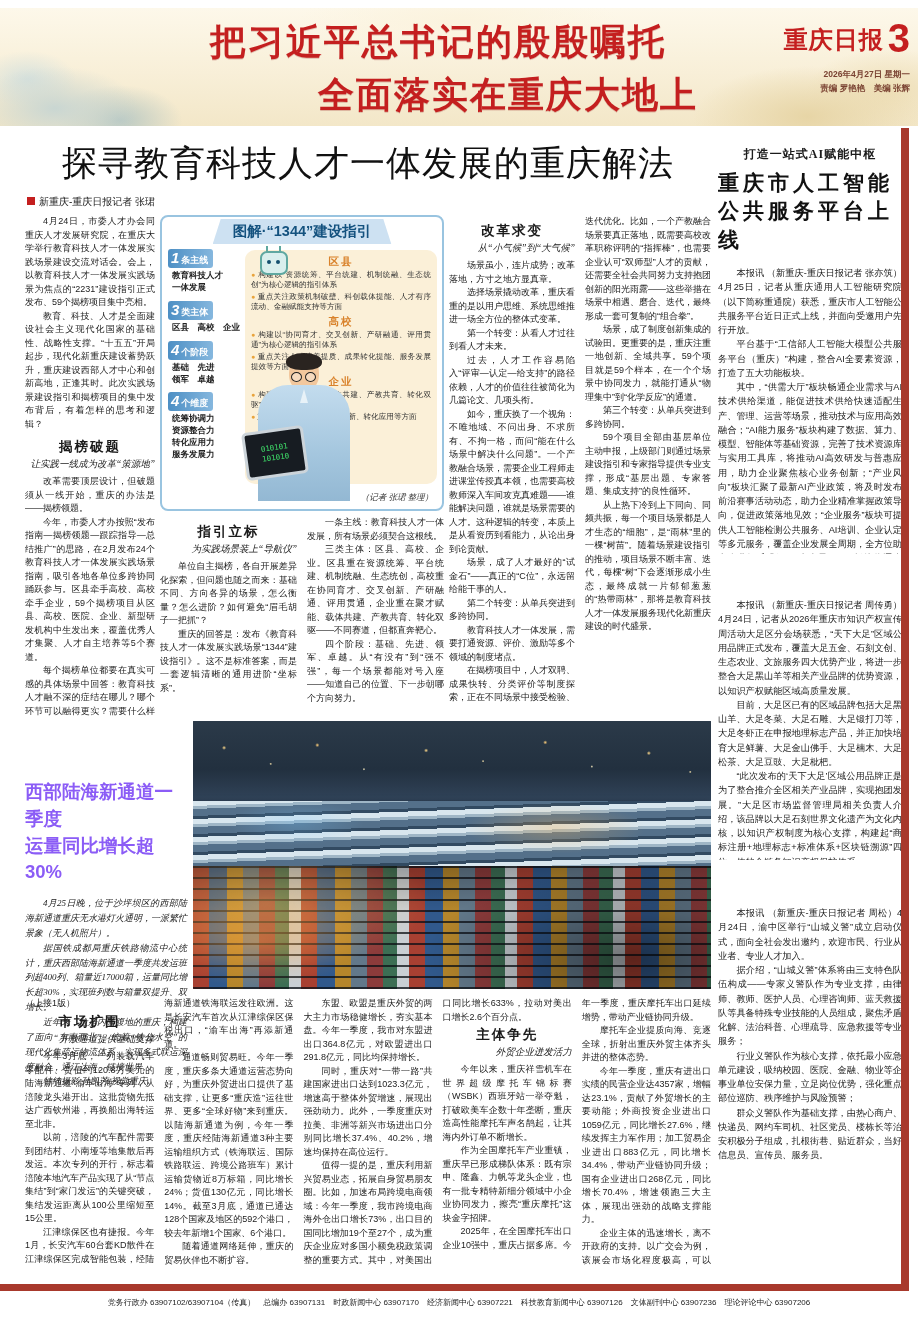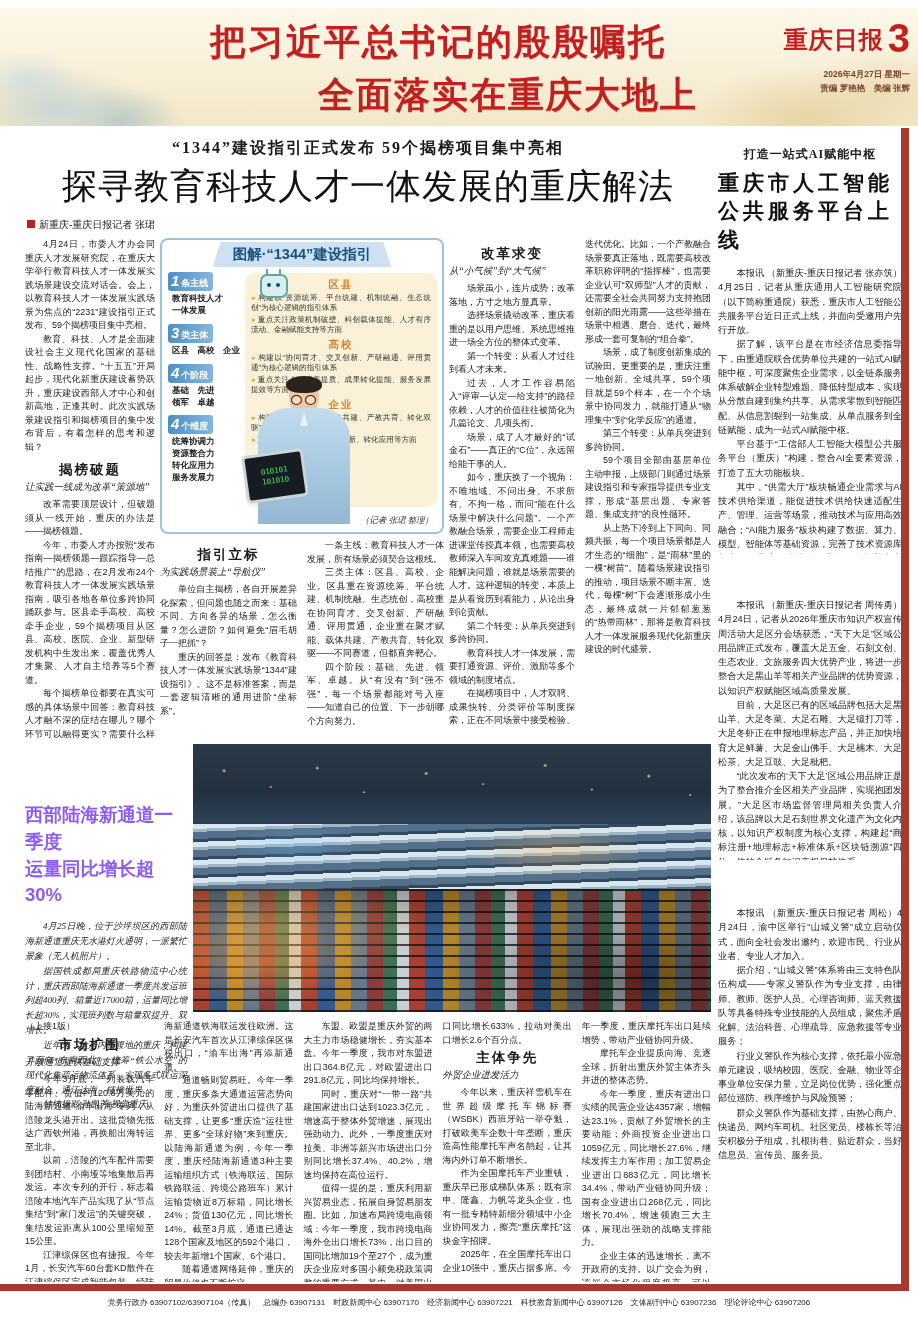--- a/index.html
+++ b/index.html
@@ -36,21 +36,21 @@
   .main{position:absolute;left:25px;top:136px;width:686px;height:1146px;overflow:hidden;}
   .kicker{text-align:center;font-size:16px;font-weight:bold;letter-spacing:2px;
           font-family:"Liberation Serif","DejaVu Serif",serif;margin-top:2px;}
   .headline{margin:4px 0 8px;text-align:center;font-size:35px;font-weight:400;letter-spacing:1px;color:#111;}
   .byline{font-size:10px;margin:0 0 6px 2px;}
   .byline-sq{display:inline-block;width:8px;height:8px;background:#c41f1f;margin-right:4px;}
 
   .paras p{margin:0;text-indent:2em;font-size:9px;line-height:1.5;text-align:justify;color:#1b1b1b;}
   .sec-h{text-align:center;font-family:"Liberation Serif","DejaVu Serif",serif;font-weight:bold;
          font-size:13.5px;margin:7px 0 2px;letter-spacing:2px;}
-  .sec-sub{text-align:left;font-family:"Liberation Serif","DejaVu Serif",serif;font-style:italic;
+  .sec-sub{text-align:right;font-family:"Liberation Serif","DejaVu Serif",serif;font-style:italic;
            font-size:9.5px;margin-bottom:4px;}
 
   .row1{display:flex;gap:5px;height:502px;overflow:hidden;}
   .c1{width:130px;overflow:hidden;}
   .mid{width:284px;}
   .c45{width:262px;overflow:hidden;column-count:2;column-gap:10px;column-fill:auto;}
   .midtext{height:200px;overflow:hidden;column-count:2;column-gap:10px;column-fill:auto;margin-top:5px;}
 
   
   .ig-box{position:relative;height:292px;border:2px solid #99c4e0;border-radius:8px;background:#fff;overflow:hidden;}
@@ -167,21 +167,20 @@
     <div class="masthead">
       <div>
         <span class="brand">重庆日报</span><span class="pagenum">3</span>
       </div>
       <div class="dateline">2026年4月27日 星期一</div>
       <div class="editors">责编 罗艳艳　美编 张辉</div>
     </div>
   </div>
 
   <div class="main">
-    <div class="kicker">“1344”建设指引正式发布 59个揭榜项目集中亮相</div>
     <h1 class="headline">探寻教育科技人才一体发展的重庆解法</h1>
     <div class="byline">
       <span class="byline-sq"></span><span>新重庆-重庆日报记者 张珺</span>
     </div>
 
     <div class="row1">
       <div class="c1">
         <div class="paras">
             <p>4月24日，市委人才办会同重庆人才发展研究院，在重庆大学举行教育科技人才一体发展实践场景建设交流对话会。会上，以教育科技人才一体发展实践场景为焦点的“2231”建设指引正式发布、59个揭榜项目集中亮相。</p>
             <p>教育、科技、人才是全面建设社会主义现代化国家的基础性、战略性支撑。“十五五”开局起步，现代化新重庆建设蓄势跃升，重庆建设西部人才中心和创新高地，正逢其时。此次实践场景建设指引和揭榜项目的集中发布背后，有着怎样的思考和逻辑？</p>
@@ -273,22 +272,22 @@
       </div>
 
       <div class="c45">
         <div class="sec-h">改革求变</div>
         <div class="sec-sub">从“小气候”到“大气候”</div>
         <div class="paras">
             <p>场景虽小，连片成势；改革落地，方寸之地方显真章。</p>
             <p>选择场景撬动改革，重庆看重的是以用户思维、系统思维推进一场全方位的整体式变革。</p>
             <p>第一个转变：从看人才过往到看人才未来。</p>
             <p>过去，人才工作容易陷入“评审—认定—给支持”的路径依赖，人才的价值往往被简化为几篇论文、几项头衔。</p>
+            <p>如今，重庆换了一个视角：不唯地域、不问出身、不求所有、不拘一格，而问“能在什么场景中解决什么问题”。一个产教融合场景，需要企业工程师走进课堂传授真本领，也需要高校教师深入车间攻克真难题——谁能解决问题，谁就是场景需要的人才。这种逻辑的转变，本质上是从看资历到看能力，从论出身到论贡献。</p>
             <p>场景，成了人才最好的“试金石”——真正的“C位”，永远留给能干事的人。</p>
-            <p>如今，重庆换了一个视角：不唯地域、不问出身、不求所有、不拘一格，而问“能在什么场景中解决什么问题”。一个产教融合场景，需要企业工程师走进课堂传授真本领，也需要高校教师深入车间攻克真难题——谁能解决问题，谁就是场景需要的人才。这种逻辑的转变，本质上是从看资历到看能力，从论出身到论贡献。</p>
             <p>第二个转变：从单兵突进到多跨协同。</p>
             <p>教育科技人才一体发展，需要打通资源、评价、激励等多个领域的制度堵点。</p>
             <p>在揭榜项目中，人才双聘、成果快转、分类评价等制度探索，正在不同场景中接受检验、迭代优化。比如，一个产教融合场景要真正落地，既需要高校改革职称评聘的“指挥棒”，也需要企业认可“双师型”人才的贡献，还需要全社会共同努力支持抱团创新的阳光雨露——这些举措在场景中相遇、磨合、迭代，最终形成一套可复制的“组合拳”。</p>
             <p>场景，成了制度创新集成的试验田。更重要的是，重庆注重一地创新、全域共享。59个项目就是59个样本，在一个个场景中协同发力，就能打通从“物理集中”到“化学反应”的通道。</p>
             <p>第三个转变：从单兵突进到多跨协同。</p>
             <p>59个项目全部由基层单位主动申报，上级部门则通过场景建设指引和专家指导提供专业支撑，形成“基层出题、专家答题、集成支持”的良性循环。</p>
             <p>从上热下冷到上下同向、同频共振，每一个项目场景都是人才生态的“细胞”，是“雨林”里的一棵“树苗”。随着场景建设指引的推动，项目场景不断丰富、迭代，每棵“树”下会逐渐形成小生态，最终成就一片郁郁葱葱的“热带雨林”，那将是教育科技人才一体发展服务现代化新重庆建设的时代盛景。</p>
           </div>
       </div>
     </div>
@@ -343,21 +342,20 @@
 
   <div class="sidebar">
     <div class="sb-art">
       <div class="sb-kicker">打造一站式AI赋能中枢</div>
       <div class="sb-title t1">
         <span>重庆市人工智能</span><br>
         <span>公共服务平台上线</span>
       </div>
       <div class="sb-paras a1-body">
           <p>本报讯 （新重庆-重庆日报记者 张亦筑）4月25日，记者从重庆通用人工智能研究院（以下简称重通院）获悉，重庆市人工智能公共服务平台近日正式上线，并面向受邀用户先行开放。</p>
-          <p>据了解，该平台是在市经济信息委指导下，由重通院联合优势单位共建的一站式AI赋能中枢，可深度聚焦企业需求，以全链条服务体系破解企业转型难题、降低转型成本，实现从分散自建到集约共享、从需求零散到智能匹配、从信息割裂到一站集成、从单点服务到全链赋能，成为一站式AI赋能中枢。</p>
           <p>平台基于“工信部人工智能大模型公共服务平台（重庆）”构建，整合AI全要素资源，打造了五大功能板块。</p>
           <p>其中，“供需大厅”板块畅通企业需求与AI技术供给渠道，能促进技术供给快速适配生产、管理、运营等场景，推动技术与应用高效融合；“AI能力服务”板块构建了数据、算力、模型、智能体等基础资源，完善了技术资源库与实用工具库，将推动AI高效研发与普惠应用，助力企业聚焦核心业务创新；“产业风向”板块汇聚了最新AI产业政策，将及时发布前沿赛事活动动态，助力企业精准掌握政策导向，促进政策落地见效；“企业服务”板块可提供人工智能检测公共服务、AI培训、企业认定等多元服务，覆盖企业发展全周期，全方位助力企业提质升级；“未来星·OPC”板块将逐步链接社区、联盟、平台与知识库等多元资源，汇聚开源力量，共同探索普惠开放、活跃的AI生态氛围。</p>
         </div>
     </div>
 
     <div class="sb-art a2">
       <div class="sb-paras a2-body">
           <p>本报讯 （新重庆-重庆日报记者 周传勇）4月24日，记者从2026年重庆市知识产权宣传周活动大足区分会场获悉，“天下大足”区域公用品牌正式发布，覆盖大足五金、石刻文创、生态农业、文旅服务四大优势产业，将进一步整合大足黑山羊等相关产业品牌的优势资源，以知识产权赋能区域高质量发展。</p>
           <p>目前，大足区已有的区域品牌包括大足黑山羊、大足冬菜、大足石雕、大足锻打刀等，大足冬虾正在申报地理标志产品，并正加快培育大足鲜薯、大足金山佛手、大足楠木、大足松茶、大足豆豉、大足枇杷。</p>
           <p>“此次发布的‘天下大足’区域公用品牌正是为了整合推介全区相关产业品牌，实现抱团发展。”大足区市场监督管理局相关负责人介绍，该品牌以大足石刻世界文化遗产为文化内核，以知识产权制度为核心支撑，构建起“商标注册+地理标志+标准体系+区块链溯源”四位一体的全链条知识产权保护体系。</p>

